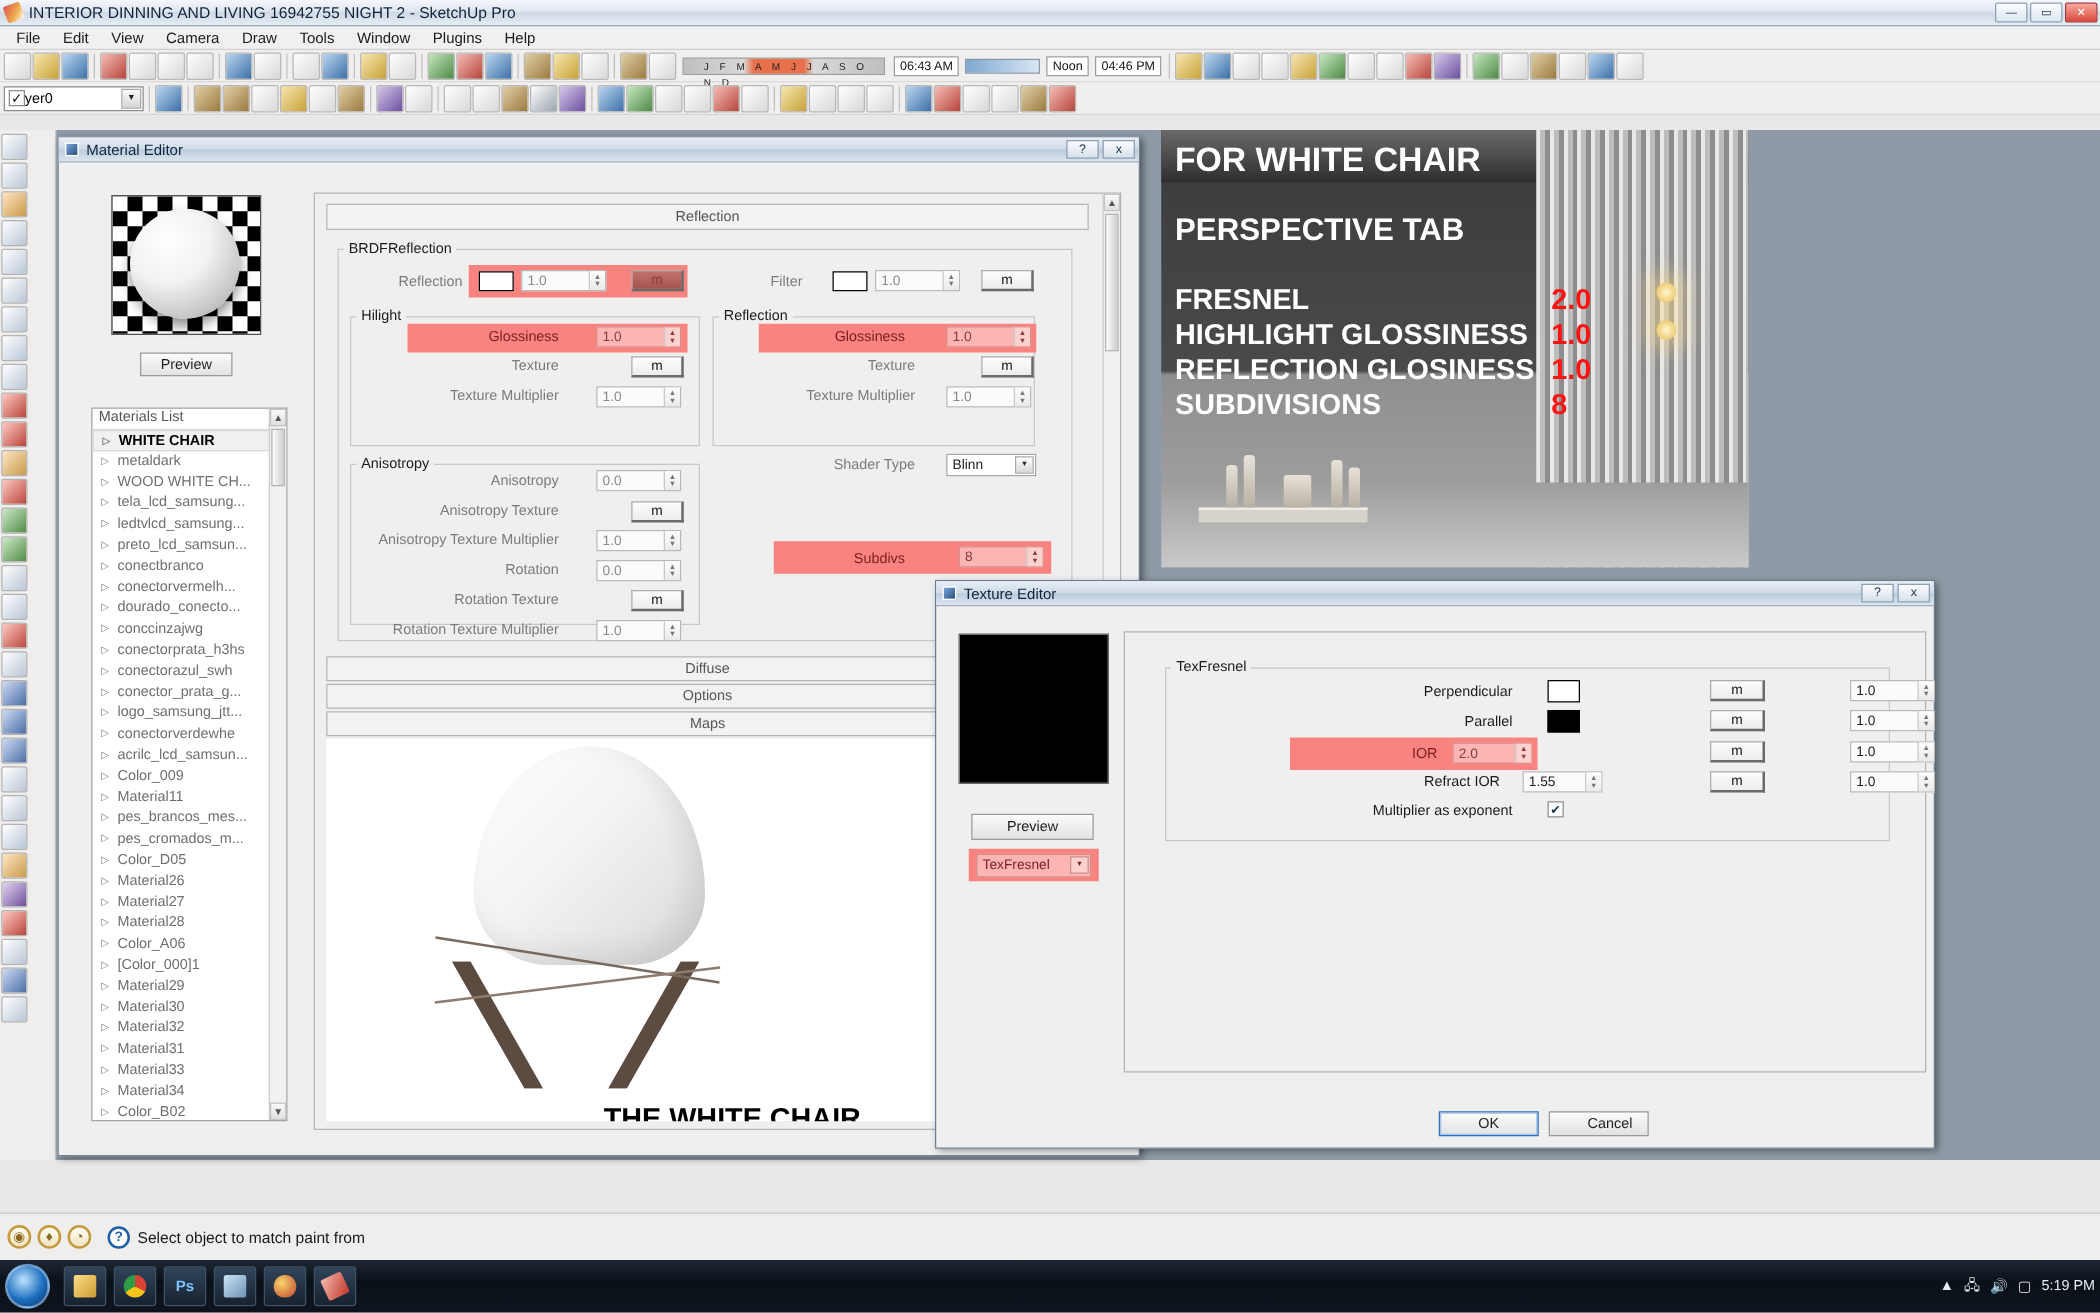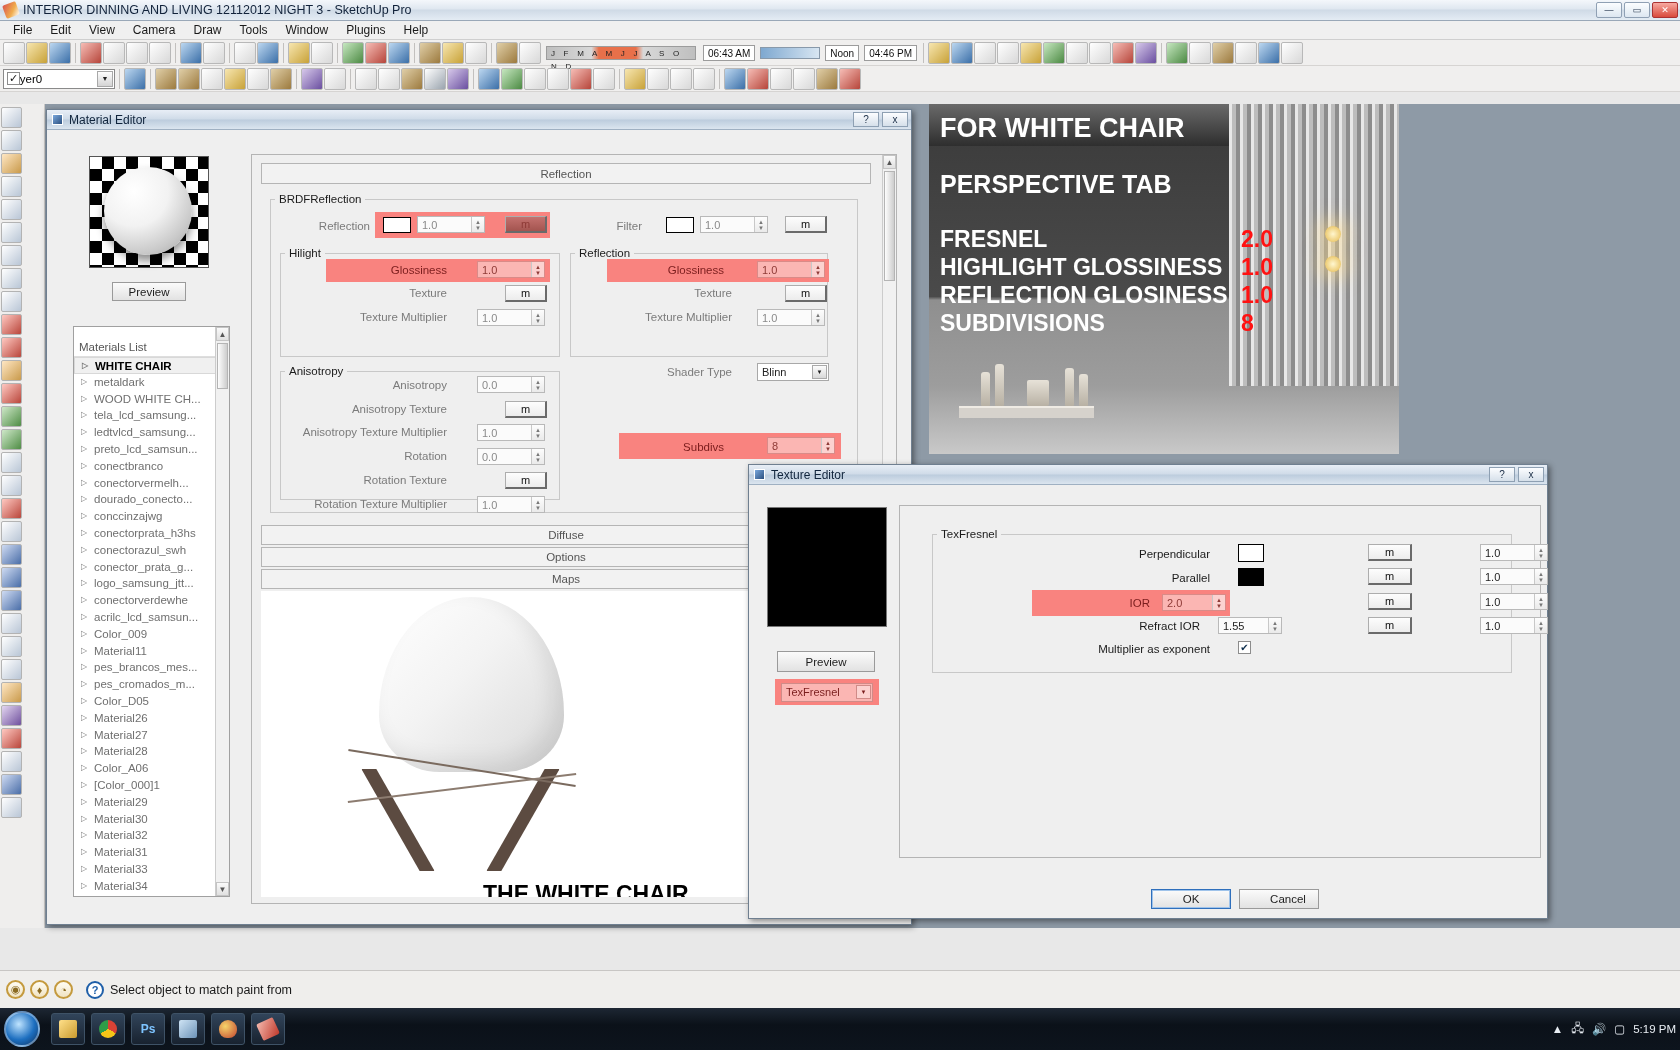--- a/index.html
+++ b/index.html
@@ -60,24 +60,24 @@
   .tb-icon.c2{background:linear-gradient(135deg,#f7e6b0,#c8a238);}
   .tb-icon.c3{background:linear-gradient(135deg,#bcd7f0,#3b6fa8);}
   .tb-icon.c4{background:linear-gradient(135deg,#f6bdb6,#b6453a);}
   .tb-icon.c5{background:linear-gradient(135deg,#c6e7c0,#4c8a43);}
   .tb-icon.c6{background:linear-gradient(135deg,#e0cfa8,#9c7a3e);}
   .tb-icon.c7{background:linear-gradient(135deg,#d7c9ea,#6a4fa0);}
   .tb-icon.c8{background:linear-gradient(135deg,#ffffff,#9aa4ae);}
   .tb-sep { width:1px;height:20px;background:#c2c0be;margin:0 3px; }
 
   .season-strip {
-    height:14px; width:150px; margin:0 4px;
+    height:14px; width:162px; margin:0 4px;
     background:linear-gradient(to right,#bfbfbf 0%,#d8d8d8 30%,#e8704a 35%,#e8704a 60%,#d8d8d8 65%,#bfbfbf 100%);
     border:1px solid #9c9c9c; font-size:8px; color:#222;
-    letter-spacing:3.2px; padding-left:4px; line-height:13px;
+    letter-spacing:3.2px; padding-left:16px; line-height:13px;
   }
   .timebox {
     height:16px; border:1px solid #9c9c9c; background:#fff;
     font-size:10px; padding:0 4px; line-height:15px; color:#111; margin:0 2px;
   }
   .time-slider { width:60px;height:12px;background:linear-gradient(to right,#7ea8d0,#d8e6f2);border:1px solid #8899aa;margin:0 2px; }
 
   
   .layer-combo {
     width:112px;height:20px;border:1px solid #8a8a8a;background:#fff;
@@ -169,21 +169,21 @@
     background:radial-gradient(circle at 34% 28%,#ffffff 0%,#f2f2f2 40%,#c9c9c9 72%,#9e9e9e 100%);
     box-shadow:0 6px 10px rgba(0,0,0,.45);
   }
   .btn {
     border:1px solid #9a9a9a; background:linear-gradient(to bottom,#fbfbfb,#e2e2e2);
     font-size:11.5px; color:#1d1d1d; display:flex; align-items:center; justify-content:center;
   }
   .btn.primary { border:1px solid #2f6fbc; box-shadow:0 0 0 1px #9fc3ea inset; }
 
   .listbox { border:1px solid #a0a0a0; background:#fff; position:relative; overflow:hidden; }
-  .list-header { font-size:11.5px; color:#555; padding:14px 0 3px 5px; border-bottom:1px solid #dedede; }
+  .list-header { font-size:11.5px; color:#555; padding:1px 0 3px 5px; border-bottom:1px solid #dedede; }
   .list-item { font-size:11.5px; color:#6f6f6f; padding-left:20px; height:16.8px; line-height:16.8px; position:relative; white-space:nowrap; overflow:hidden; }
   .list-item::before { content:"▷"; position:absolute; left:7px; font-size:8px; color:#7d7d7d; }
   .list-item.sel { color:#000; font-weight:bold; background:#f0f0f0; border:1px solid #d8d8d8; }
   .vscroll { position:absolute; right:0; top:0; bottom:0; width:14px; background:#f1f1f1; border-left:1px solid #ccc; }
   .vscroll .arrow { height:14px; display:flex;align-items:center;justify-content:center;font-size:8px;color:#555;background:linear-gradient(to bottom,#fafafa,#e0e0e0);border:1px solid #c4c4c4;}
   .vscroll .thumb { position:absolute; left:1px; width:11px; background:linear-gradient(to right,#fdfdfd,#cdcdcd); border:1px solid #b4b4b4; }
 
   .section-btn { border:1px solid #b5b5b5; background:#f2f2f2; font-size:11.5px; color:#555;
     display:flex; align-items:center; justify-content:center; }
 
@@ -244,21 +244,21 @@
 
   .mini-icon { width:18px;height:18px;border-radius:2px; }
 </style>
 </head>
 <body>
 
 <div id="app-window">
 
   <div class="titlebar">
     <div class="app-icon"></div>
-    <div class="title">INTERIOR DINNING AND LIVING 12112012 NIGHT 3 - SketchUp Pro</div>
+    <div class="title">INTERIOR DINNING AND LIVING 16942755 NIGHT 2 - SketchUp Pro</div>
     <div class="winbtns">
       <div class="winbtn">—</div>
       <div class="winbtn">▭</div>
       <div class="winbtn close">✕</div>
     </div>
   </div>
 
   <div class="menubar">
     <div class="mi">File</div>
     <div class="mi">Edit</div>

